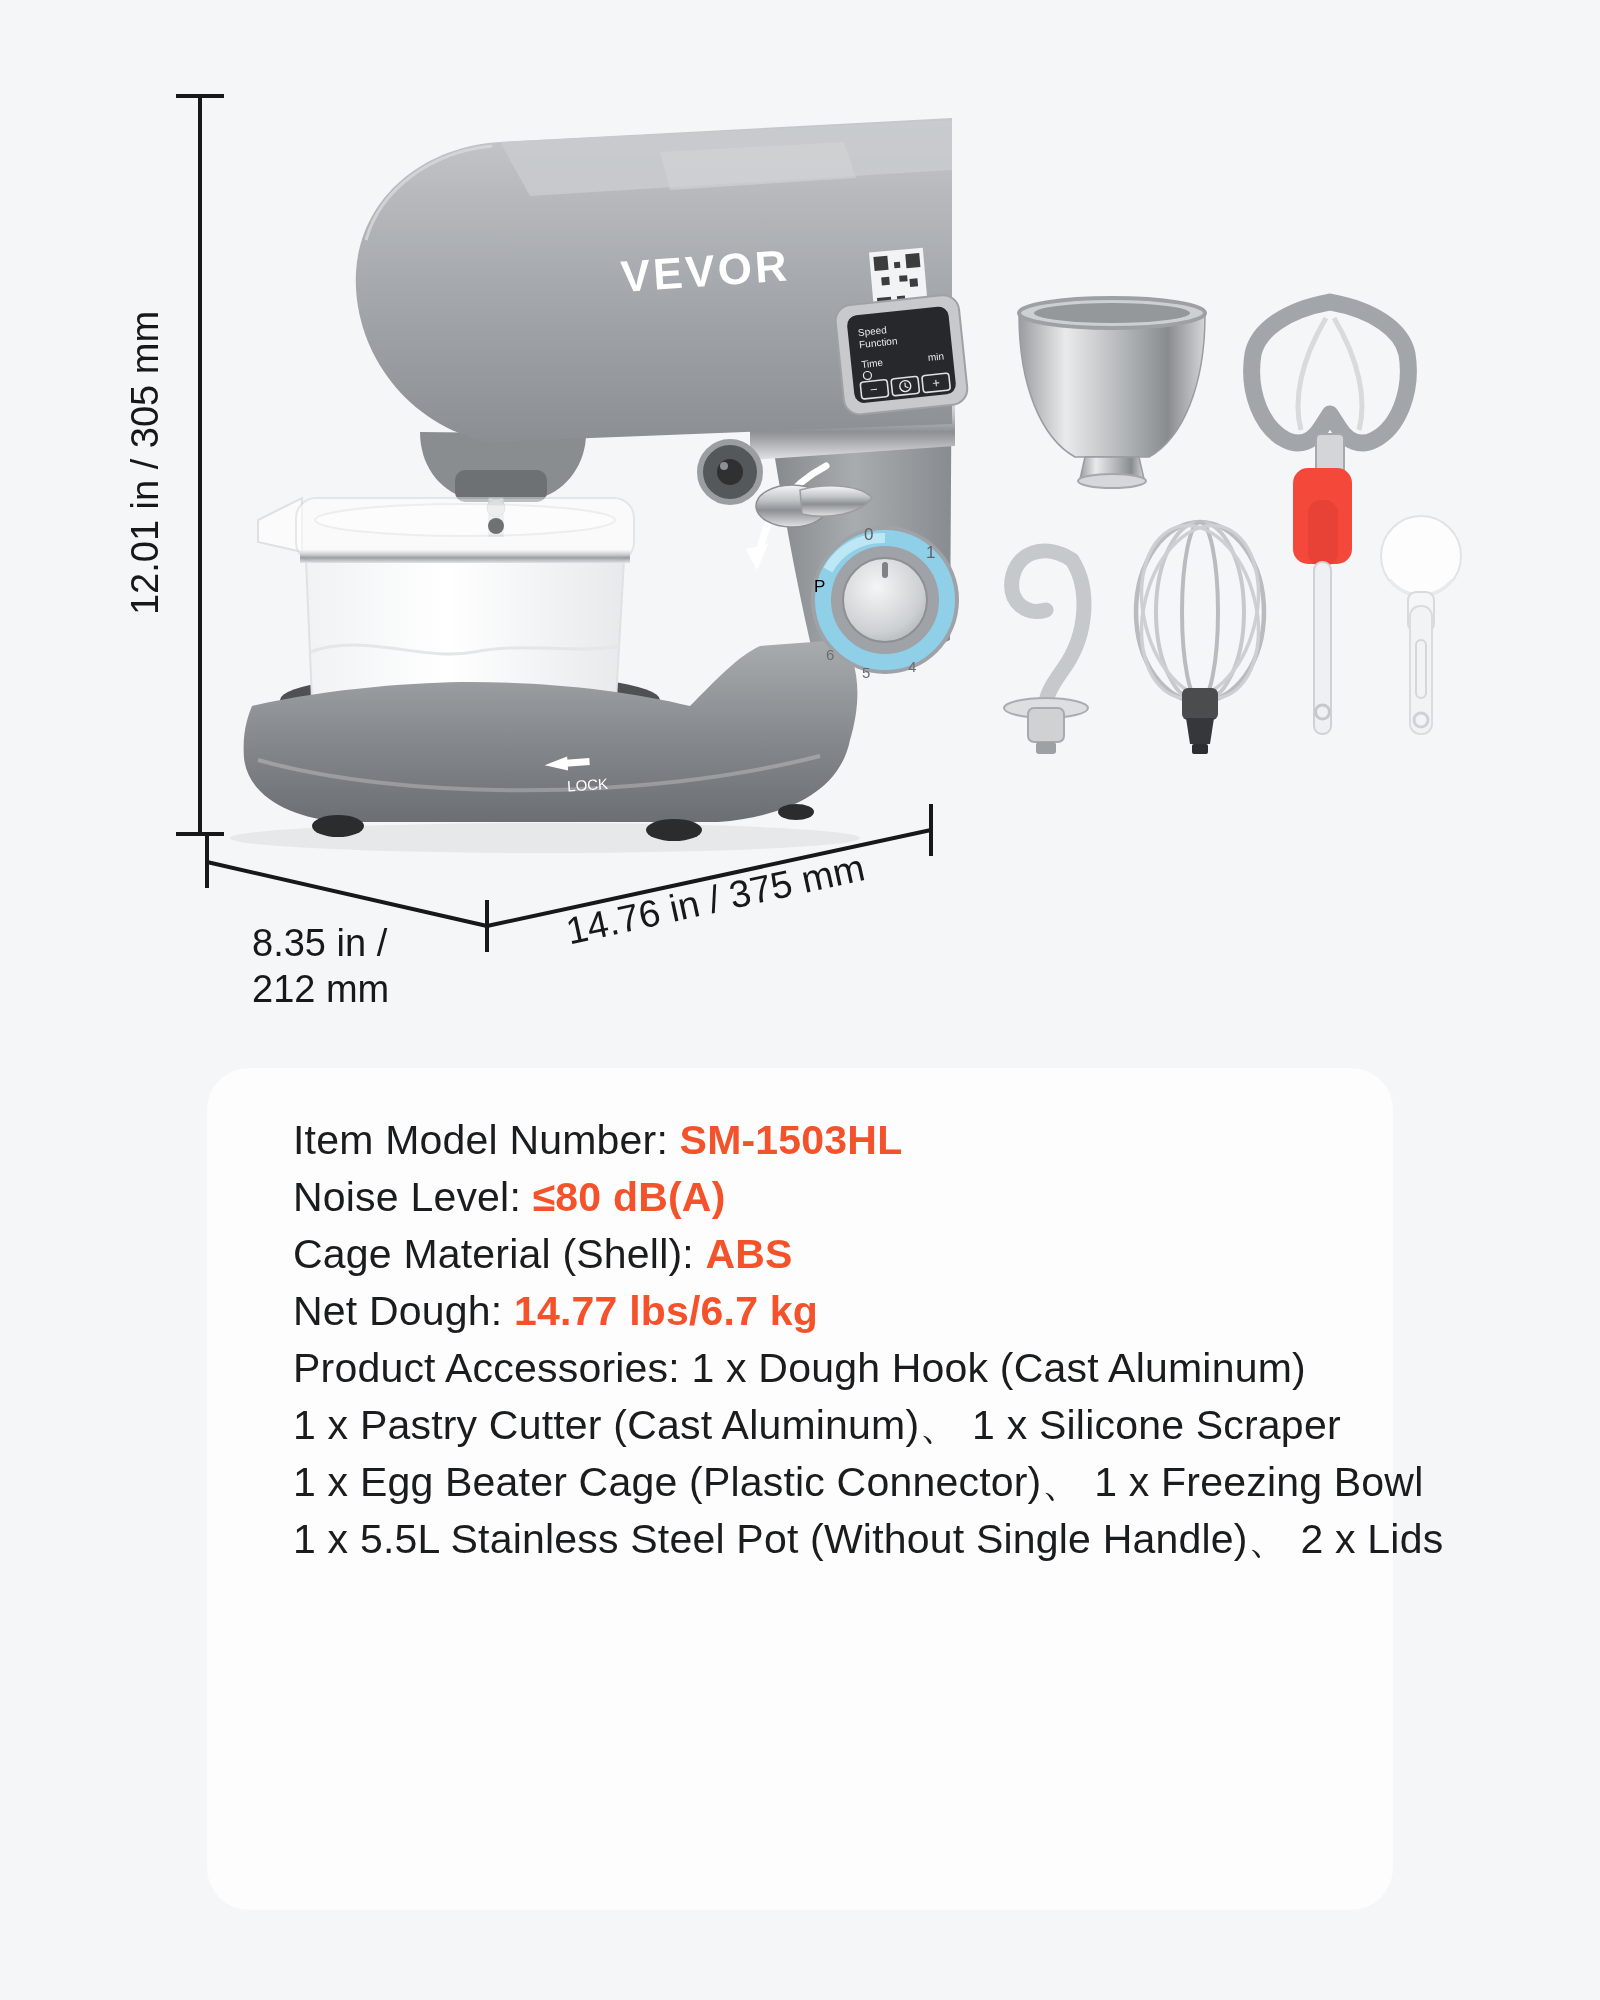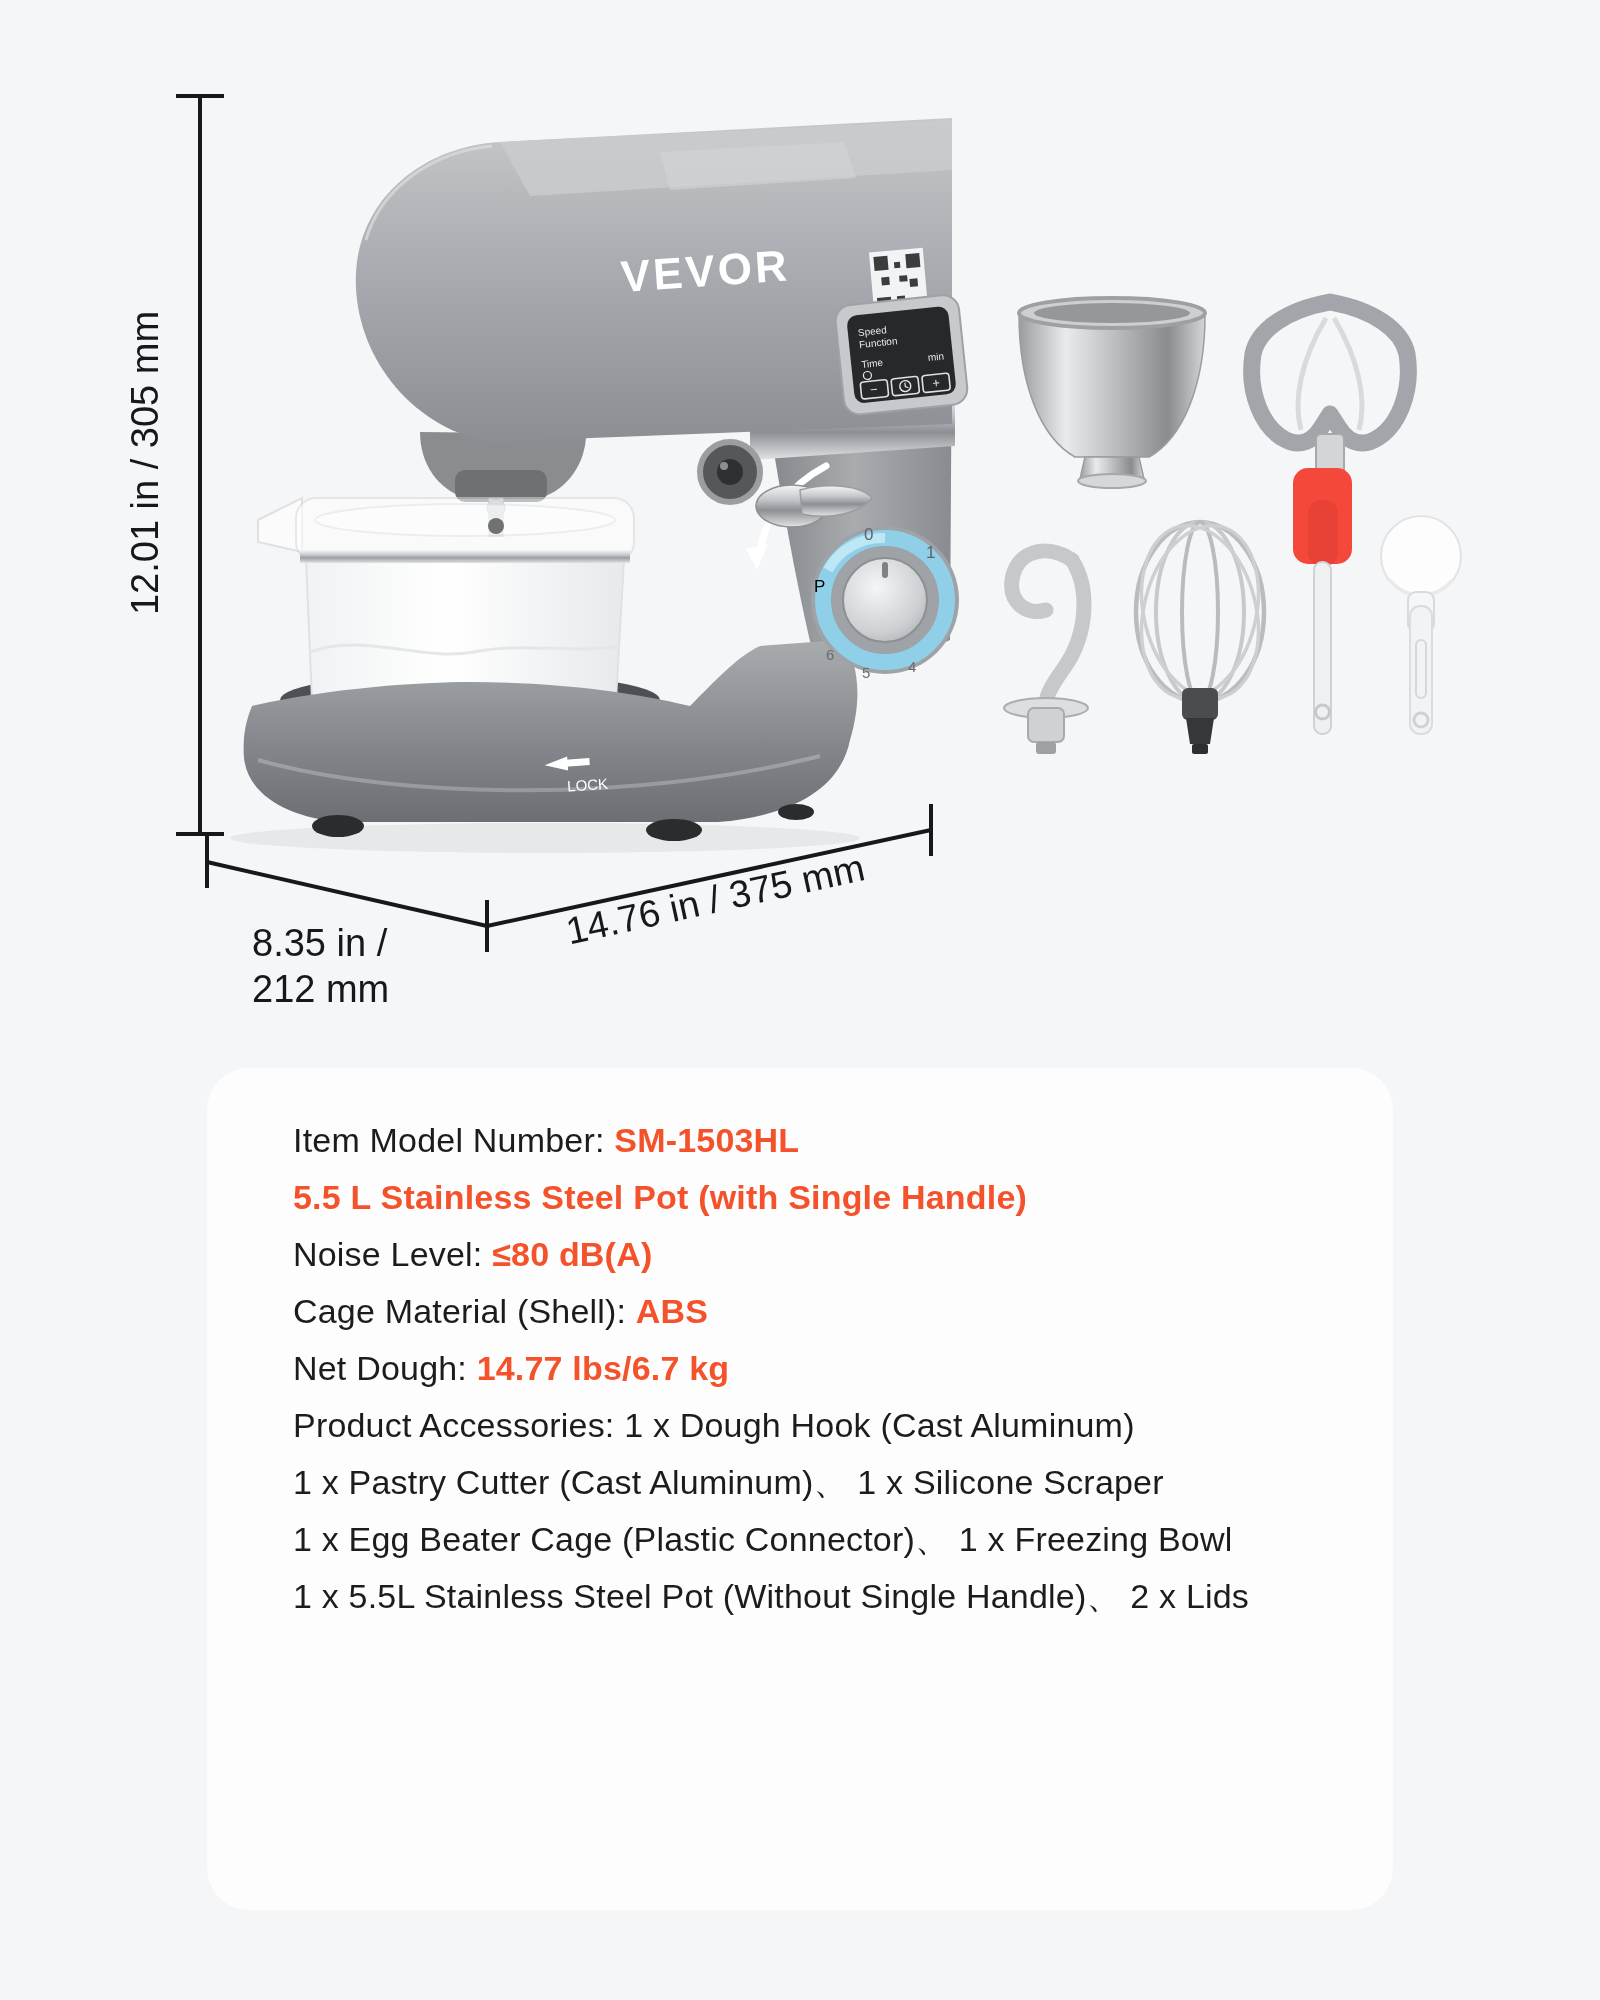--- a/index.html
+++ b/index.html
@@ -5,21 +5,21 @@
   html,body{margin:0;padding:0;}
   body{font-family:"Liberation Sans","DejaVu Sans",sans-serif;background:#f5f6f7;}
   .page{position:relative;width:1600px;height:2000px;background:#f5f6f7;overflow:hidden;}
   .hero{position:absolute;left:0;top:0;width:1600px;height:1060px;}
   .spec-card{
     position:absolute;left:207px;top:1068px;width:1186px;height:842px;
     background:#fdfdfd;border-radius:42px;box-sizing:border-box;
     padding:44px 60px 0 86px;
   }
   .spec-line{
-    font-size:34px;line-height:57px;color:#1b1c1e;white-space:nowrap;
+    font-size:41px;line-height:57px;color:#1b1c1e;white-space:nowrap;
     letter-spacing:0.2px;
   }
   .spec-line .v-hl{color:#f4522b;font-weight:700;}
   .spec-line .v-plain{color:#1b1c1e;font-weight:400;text-align:center;}
   svg text{font-family:"Liberation Sans","DejaVu Sans",sans-serif;}
   .dim-text{font-size:38px;fill:#17181a;}
 </style>
 </head>
 <body>
 
@@ -241,23 +241,20 @@
   </div>
 
   <div class="spec-card" id="spec-card">
     <div class="spec-line">
       <span>Item Model Number: </span><span class="v-hl">SM-1503HL</span>
     </div>
 
 
 
 
-    <div class="spec-line">
-      <span></span><span class="v-hl">5.5 L Stainless Steel Pot (with Single Handle)</span>
-    </div>
 
     <div class="spec-line">
       <span>Noise Level: </span><span class="v-hl">≤80 dB(A)</span>
     </div>
 
     <div class="spec-line">
       <span>Cage Material (Shell): </span><span class="v-hl">ABS</span>
     </div>
 
     <div class="spec-line">

